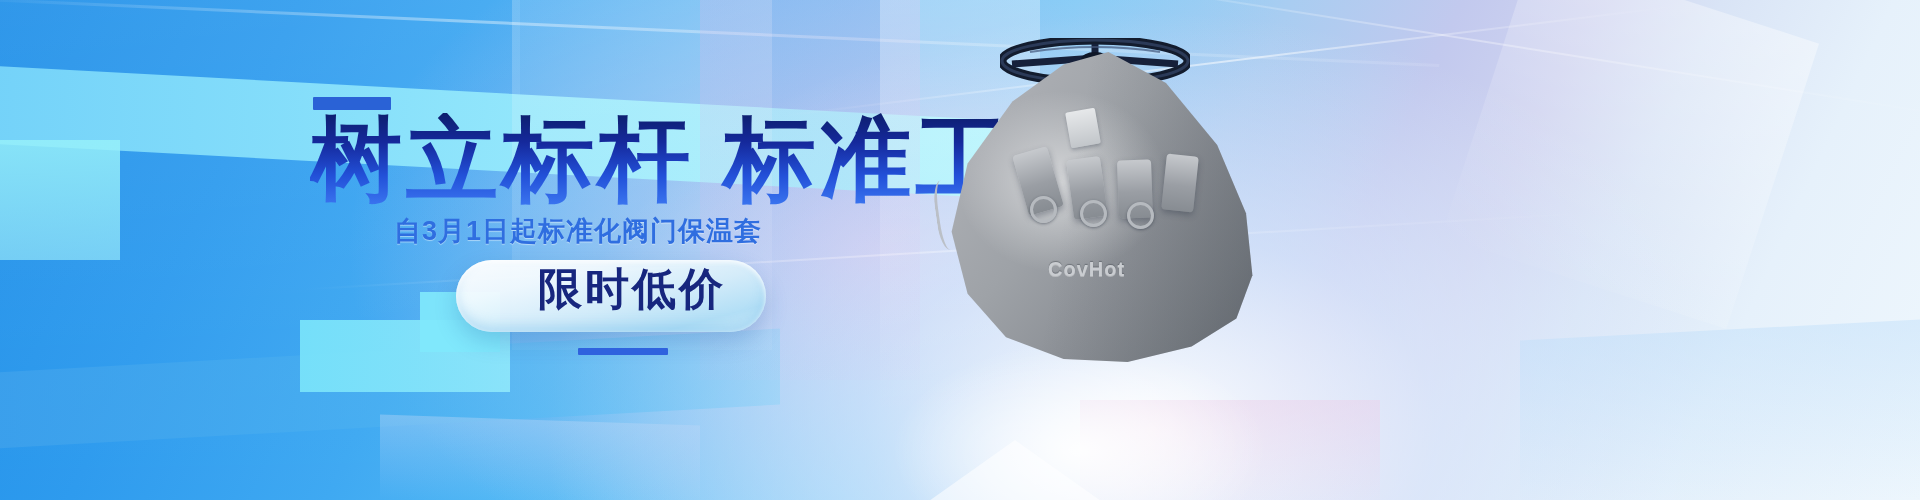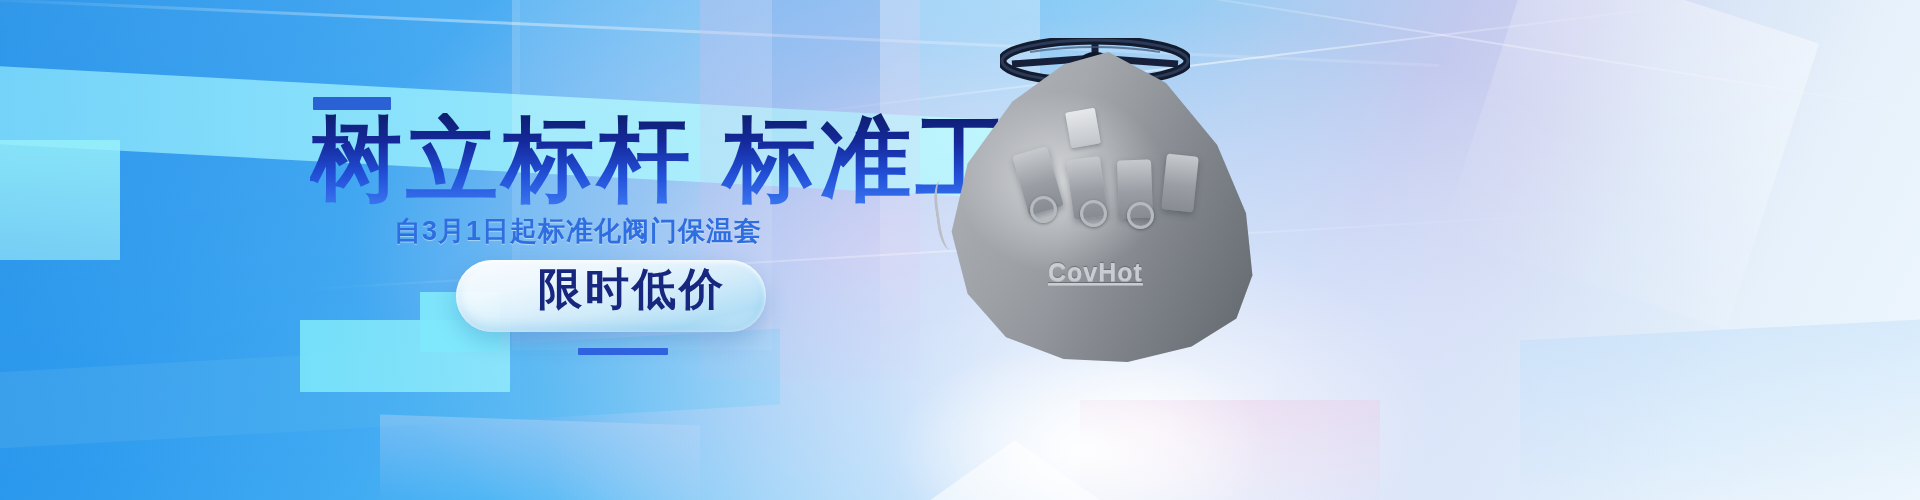--- a/index.html
+++ b/index.html
@@ -218,25 +218,24 @@
     border-radius:2px;transform:rotate(-10deg);
     box-shadow:0 2px 4px rgba(40,50,65,0.30);
   }
   .cord{
     position:absolute;left:16px;top:180px;width:16px;height:70px;
     border-left:3px solid rgba(185,190,196,0.95);
     border-radius:50%/40%;transform:rotate(-8deg);
   }
   .brand{
     position:absolute;left:128px;top:258px;
-    font-size:25px;font-weight:bold;letter-spacing:1px;
+    font-size:20px;font-weight:bold;letter-spacing:1px;
     color:#cfd2d6;
     text-shadow:0 1px 0 rgba(255,255,255,0.35), 0 -1px 1px rgba(70,75,82,0.55);
     opacity:0.92;
-    text-decoration:underline;
   }
 </style>
 </head>
 <body>
 
 <div class="banner">
 
   <div class="deco slab-a"></div>
   <div class="deco band-1"></div>
   <div class="deco band-2"></div>

